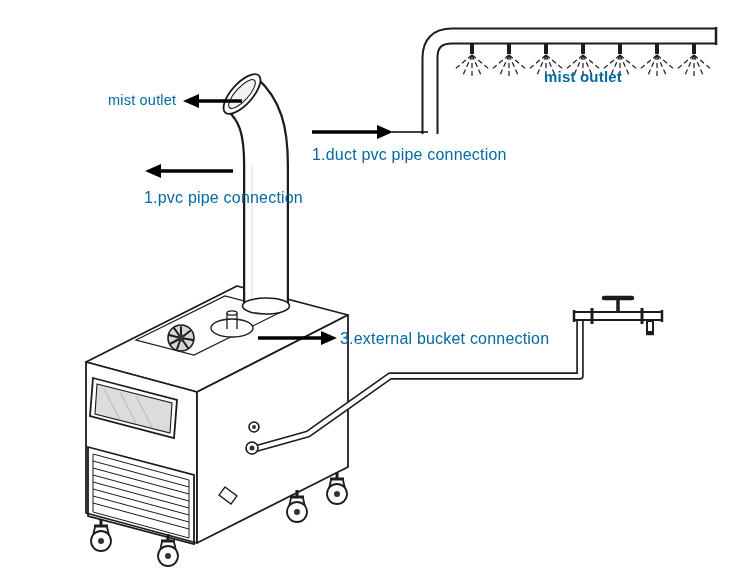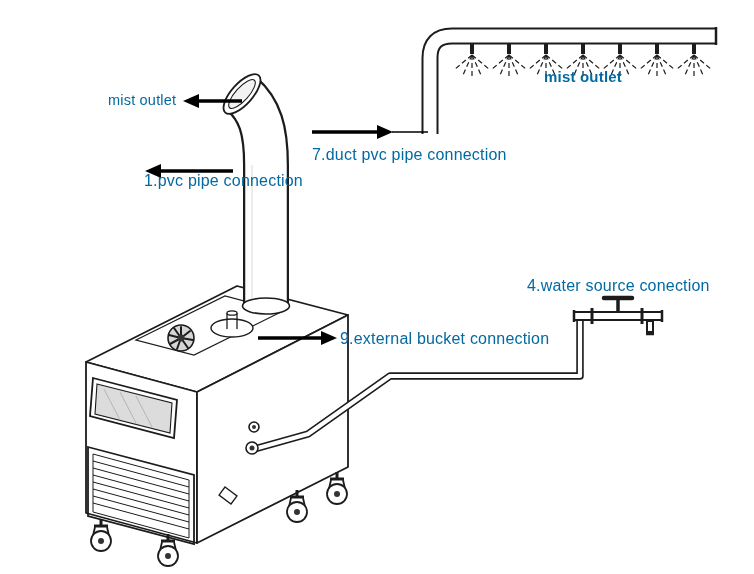--- a/index.html
+++ b/index.html
@@ -12,21 +12,21 @@
   }
   #stage svg{position:absolute;left:0;top:0;}
   .label{
     position:absolute;
     color:#0369a1;
     white-space:nowrap;
     font-weight:500;
     letter-spacing:0.2px;
   }
   #lbl-mist-left{left:108px;top:92px;font-size:14.5px;}
-  #lbl-pvc{left:144px;top:172px;font-size:16px;}
+  #lbl-pvc{left:144px;top:189px;font-size:16px;}
   #lbl-duct{left:312px;top:146px;font-size:16px;}
   #lbl-mist-right{left:544px;top:68px;font-size:15px;font-weight:600;}
   #lbl-bucket{left:340px;top:330px;font-size:16px;}
   #lbl-water{left:527px;top:277px;font-size:16px;}
 </style>
 </head>
 <body>
 
 <div id="stage">
 
@@ -179,18 +179,17 @@
       <line x1="392" y1="132" x2="428" y2="132" stroke="#000" stroke-width="1.6"></line>
     </g>
     <g>
       <line x1="258" y1="338" x2="322" y2="338" stroke="#000" stroke-width="3.5"></line>
       <polygon points="321,331 321,345 337,338" fill="#000"></polygon>
     </g>
   </svg>
 
   <div class="label" id="lbl-mist-left">mist outlet</div>
   <div class="label" id="lbl-pvc">1.pvc pipe connection</div>
-  <div class="label" id="lbl-duct">7.duct pvc pipe connection</div>
+  <div class="label" id="lbl-duct">1.duct pvc pipe connection</div>
   <div class="label" id="lbl-mist-right">mist outlet</div>
-  <div class="label" id="lbl-bucket">9.external bucket connection</div>
-  <div class="label" id="lbl-water">4.water source conection</div>
+  <div class="label" id="lbl-bucket">3.external bucket connection</div>
 
 </div>
 
 </body></html>

